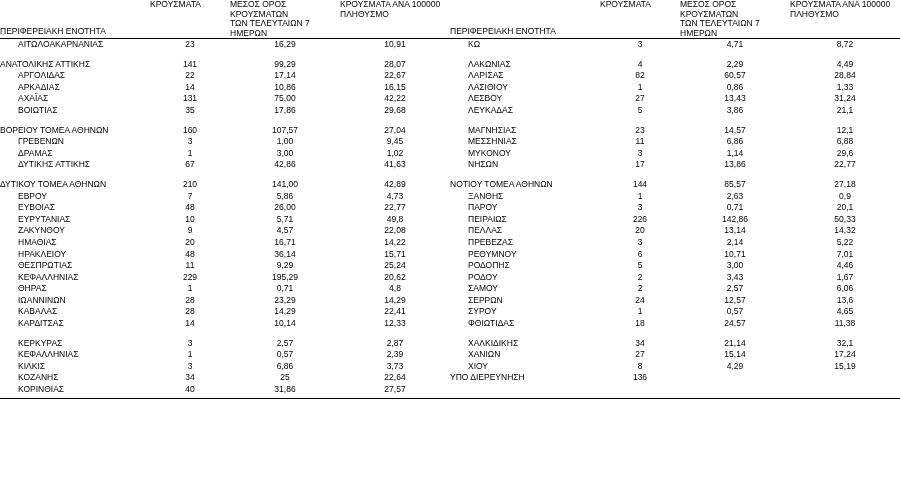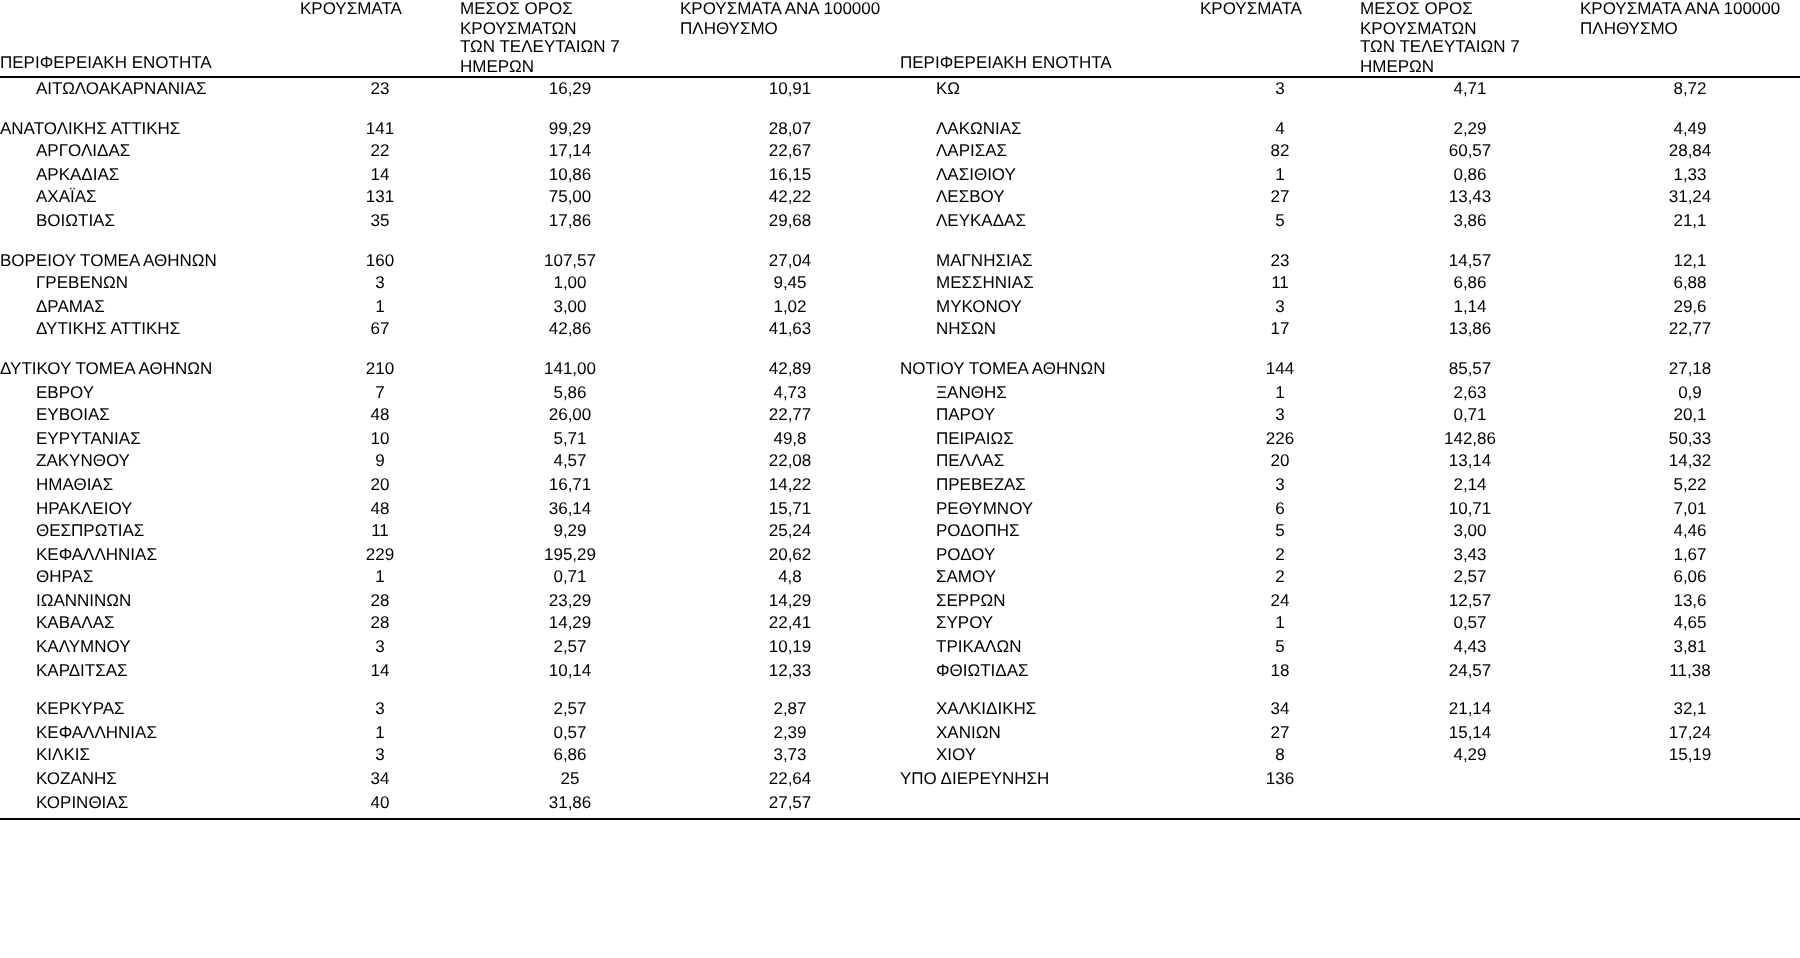--- a/index.html
+++ b/index.html
@@ -379,30 +379,20 @@
           <td class="name indent">ΚΑΒΑΛΑΣ</td>
           <td class="num">28</td>
           <td class="num">14,29</td>
           <td class="num">22,41</td>
           <td class="name indent">ΣΥΡΟΥ</td>
           <td class="num">1</td>
           <td class="num">0,57</td>
           <td class="num">4,65</td>
         </tr>
         <tr class="data">
-          <td class="name indent">ΚΑΛΥΜΝΟΥ</td>
-          <td class="num">3</td>
-          <td class="num">2,57</td>
-          <td class="num">10,19</td>
-          <td class="name indent">ΤΡΙΚΑΛΩΝ</td>
-          <td class="num">5</td>
-          <td class="num">4,43</td>
-          <td class="num">3,81</td>
-        </tr>
-        <tr class="data">
           <td class="name indent">ΚΑΡΔΙΤΣΑΣ</td>
           <td class="num">14</td>
           <td class="num">10,14</td>
           <td class="num">12,33</td>
           <td class="name indent">ΦΘΙΩΤΙΔΑΣ</td>
           <td class="num">18</td>
           <td class="num">24,57</td>
           <td class="num">11,38</td>
         </tr>
         <tr class="spacer">

